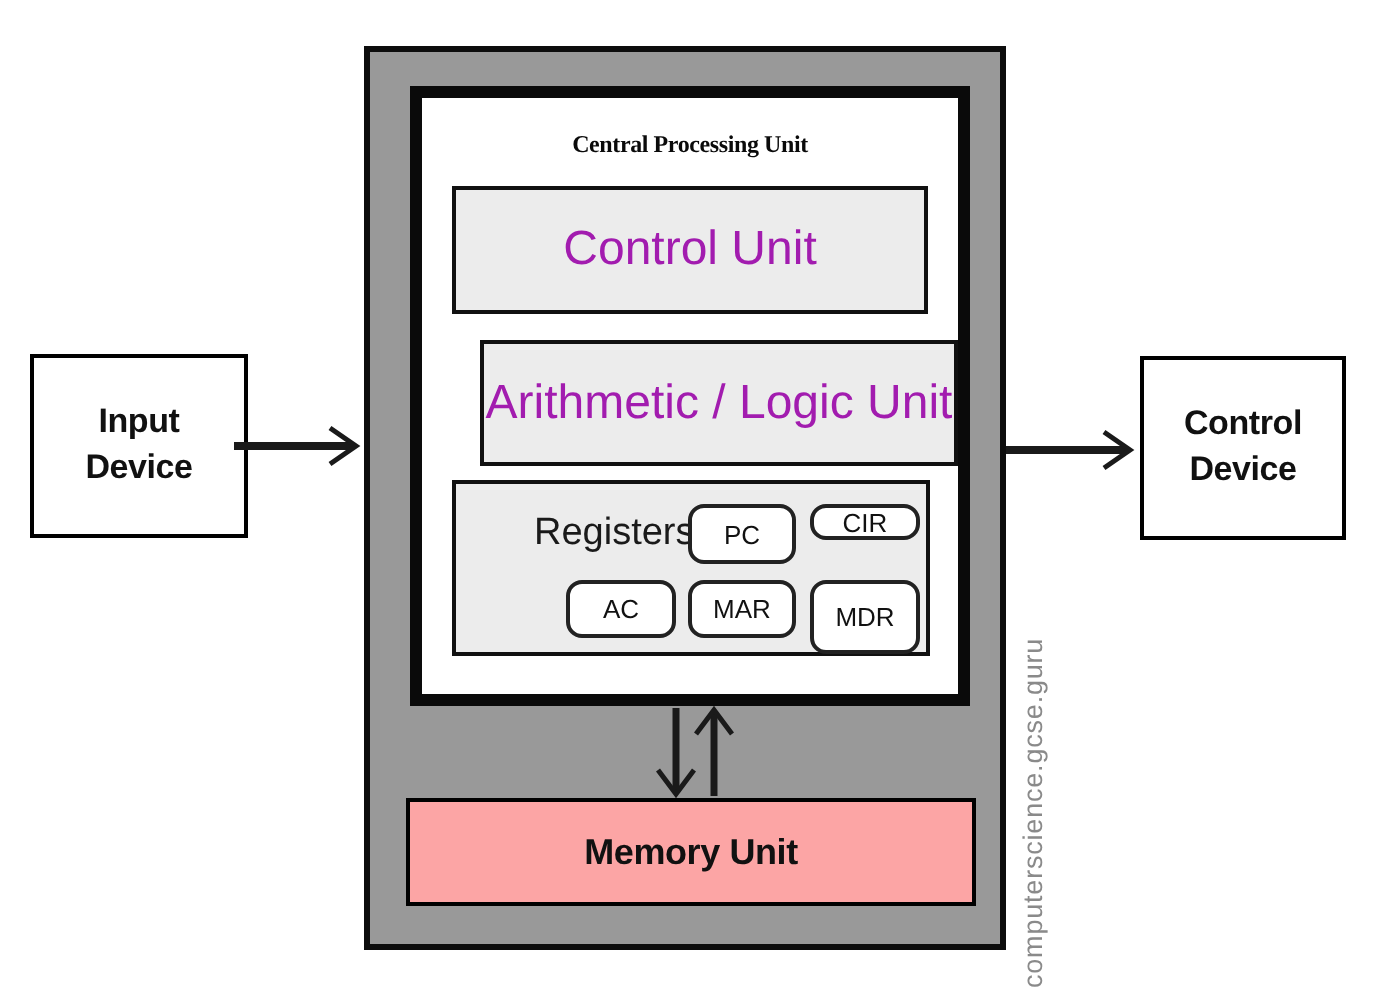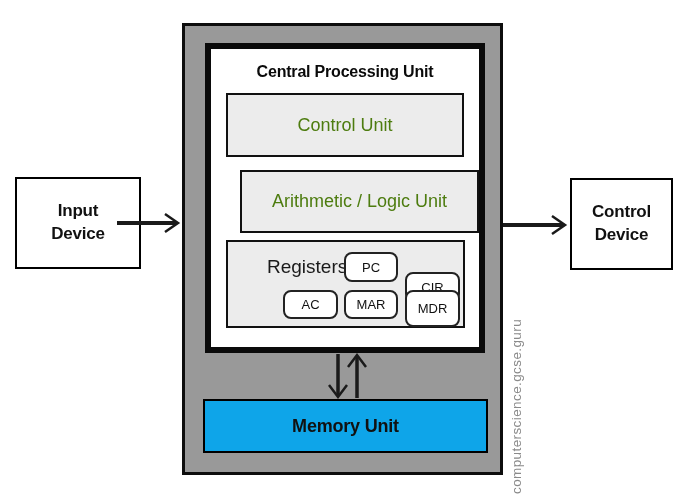--- a/index.html
+++ b/index.html
@@ -21,21 +21,21 @@
     box-sizing: border-box;
     display: flex; align-items: center; justify-content: center;
     text-align: center;
     font-weight: bold;
     font-size: 17px;
     line-height: 1.35;
     letter-spacing: -0.2px;
     white-space: pre-line;
     color: #111;
   }
-  .device-input  { left: 15px;  top: 177px; width: 126px; height: 92px; }
+  .device-input  { left: 15px;  top: 177px; width: 109px; height: 92px; }
   .device-output { left: 570px; top: 178px; width: 103px; height: 92px; }
 
   
   .cpu-container {
     position: absolute;
     left: 182px; top: 23px; width: 321px; height: 452px;
     background: #999999;
     border: 3px solid #0d0d0d;
     box-sizing: border-box;
   }
@@ -46,32 +46,33 @@
     background: #ffffff;
     border: 6px solid #0a0a0a;
     box-sizing: border-box;
   }
   .cpu-title {
     position: absolute;
     left: 205px; top: 61px; width: 280px; height: 22px;
     line-height: 22px;
     text-align: center;
     font-weight: bold;
-    font-size: 16px;
+    font-size: 12px;
     letter-spacing: -0.2px;
     color: #0a0a0a;
+    font-family: Liberation Serif, serif;
   }
   .unit-box {
     position: absolute;
     background: #ececec;
     border: 2px solid #111111;
     box-sizing: border-box;
     display: flex; align-items: center; justify-content: center;
-    font-size: 18px;
-    color: #4d7c0f;
+    font-size: 24px;
+    color: #a21caf;
   }
   .unit-control { left: 226px; top: 93px;  width: 238px; height: 64px; }
   .unit-alu     { left: 240px; top: 170px; width: 239px; height: 63px; }
 
   .registers-box {
     position: absolute;
     left: 226px; top: 240px; width: 239px; height: 88px;
     background: #ececec;
     border: 2px solid #111111;
     box-sizing: border-box;
@@ -89,30 +90,30 @@
     background: #ffffff;
     border: 2px solid #222222;
     border-radius: 8px;
     box-sizing: border-box;
     display: flex; align-items: center; justify-content: center;
     font-size: 13px;
     font-weight: normal;
     color: #111;
   }
   .chip-pc  { left: 116px; top: 10px; width: 54px; height: 30px; }
-  .chip-cir { left: 177px; top: 10px; width: 55px; height: 30px; margin-top: 20px; }
+  .chip-cir { left: 177px; top: 10px; width: 55px; height: 18px; }
   .chip-ac  { left: 55px;  top: 48px; width: 55px; height: 29px; }
   .chip-mar { left: 116px; top: 48px; width: 54px; height: 29px; }
   .chip-mdr { left: 177px; top: 48px; width: 55px; height: 37px; }
 
   
   .memory-box {
     position: absolute;
     left: 203px; top: 399px; width: 285px; height: 54px;
-    background: #0ea5e9;
+    background: #fca5a5;
     border: 2.5px solid #000000;
     box-sizing: border-box;
     display: flex; align-items: center; justify-content: center;
     font-weight: bold;
     font-size: 18px;
     letter-spacing: -0.2px;
     color: #111;
   }
 
   

